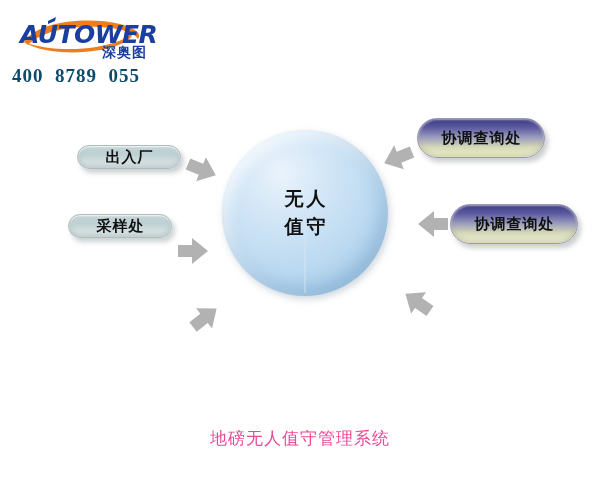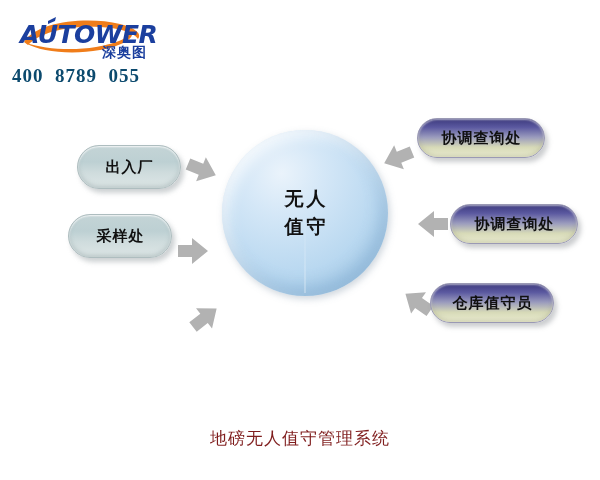--- a/index.html
+++ b/index.html
@@ -99,21 +99,21 @@
     font-size: 15px;
     font-weight: 700;
     color: #101010;
     letter-spacing: 1px;
     text-indent: 1px;
     box-sizing: border-box;
   }
 
   .node-left {
     width: 104px;
-    height: 44px;
+    height: 24px;
     background: linear-gradient(to bottom, #c4d4d6 0%, #bdd0d3 38%, #cfdcdd 64%, #dde6e6 100%);
     border: 1px solid #aebdbf;
     box-shadow:
       inset 0 1px 2px rgba(255,255,255,0.9),
       inset 0 -2px 4px rgba(120,140,143,0.35),
       3px 4px 5px rgba(130,140,145,0.40);
   }
 
   .node-right {
     height: 40px;
@@ -135,21 +135,21 @@
 
   
   #caption {
     position: absolute;
     left: 0;
     top: 427px;
     width: 600px;
     text-align: center;
     font-family: "DejaVu Serif", "Liberation Serif", serif;
     font-size: 17px;
-    color: #7f1d1d;
+    color: #ec4899;
     letter-spacing: 1px;
   }
 
   .arrow-layer {
     position: absolute;
     left: 0; top: 0;
     width: 600px; height: 480px;
     pointer-events: none;
   }
 </style>
@@ -214,18 +214,15 @@
   <div class="node node-left" id="node-caiyang">
     <span>采样处</span>
   </div>
 
   <div class="node node-right" id="node-xietiao">
     <span>协调查询处</span>
   </div>
   <div class="node node-right" id="node-bangfang">
     <span>协调查询处</span>
   </div>
-  <div class="node node-right" id="node-cangku">
-    <span>仓库值守员</span>
-  </div>
 </div>
 
 <div id="caption">地磅无人值守管理系统</div>
 
 </body></html>

